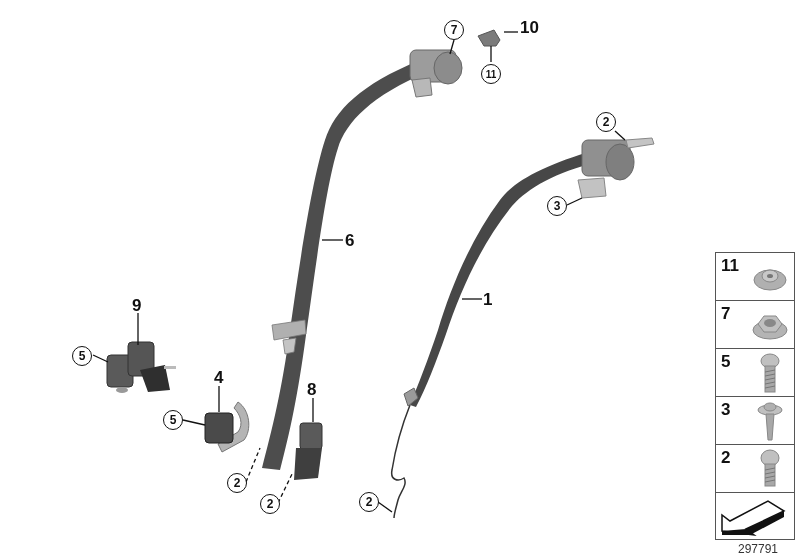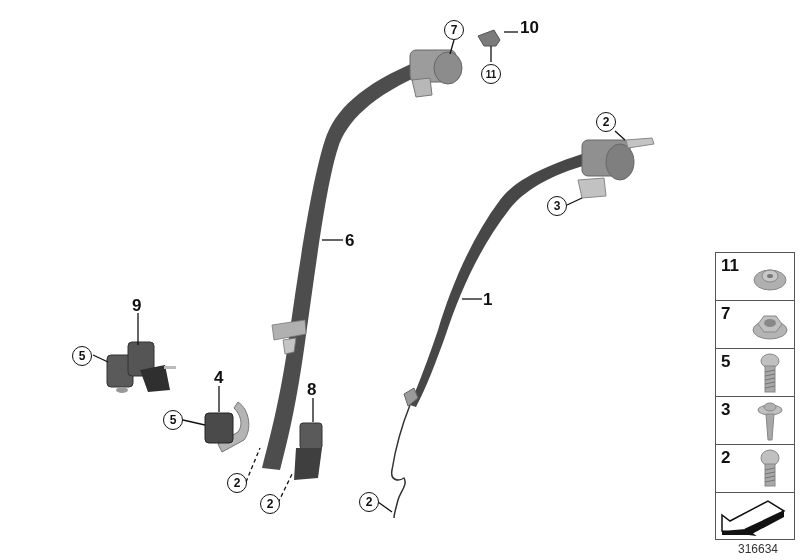--- a/index.html
+++ b/index.html
@@ -142,14 +142,14 @@
         </svg>
   </div>
   <div class="legend-cell">
     <svg width="76" height="44" style="right:2px;top:2px;">
           <path d="M6,36 L6,20 L14,26 L52,6 L68,16 L30,34 L38,40 Z" fill="#fff" stroke="#111" stroke-width="1.5"></path>
           <path d="M30,34 L68,16 L68,22 L34,40 L6,40 L6,36 Z" fill="#111"></path>
         </svg>
   </div>
 </div>
 
-<div class="ref">316634</div>
+<div class="ref">297791</div>
 </div>
 
 </body></html>

